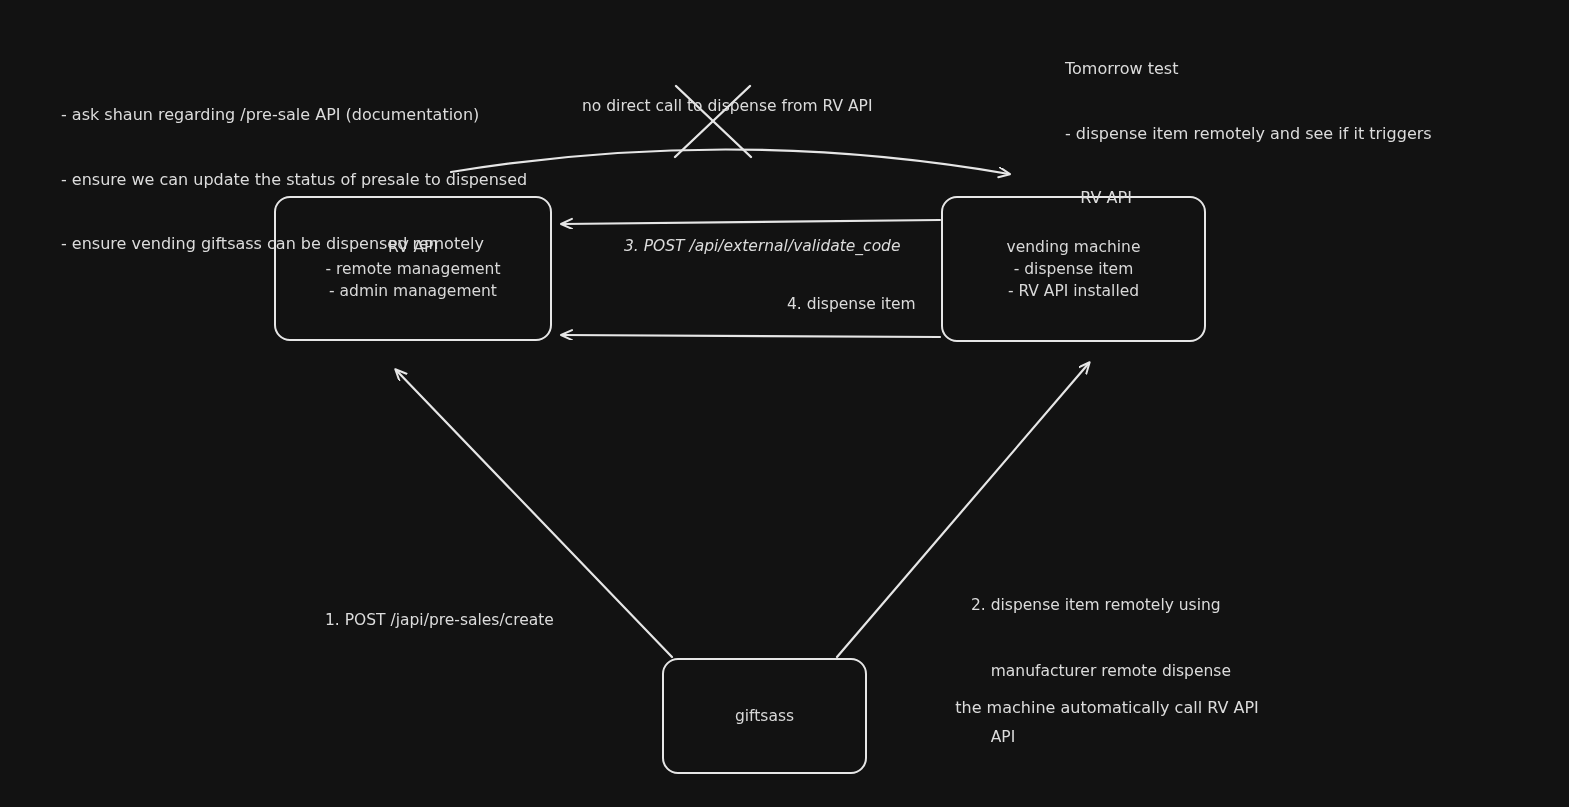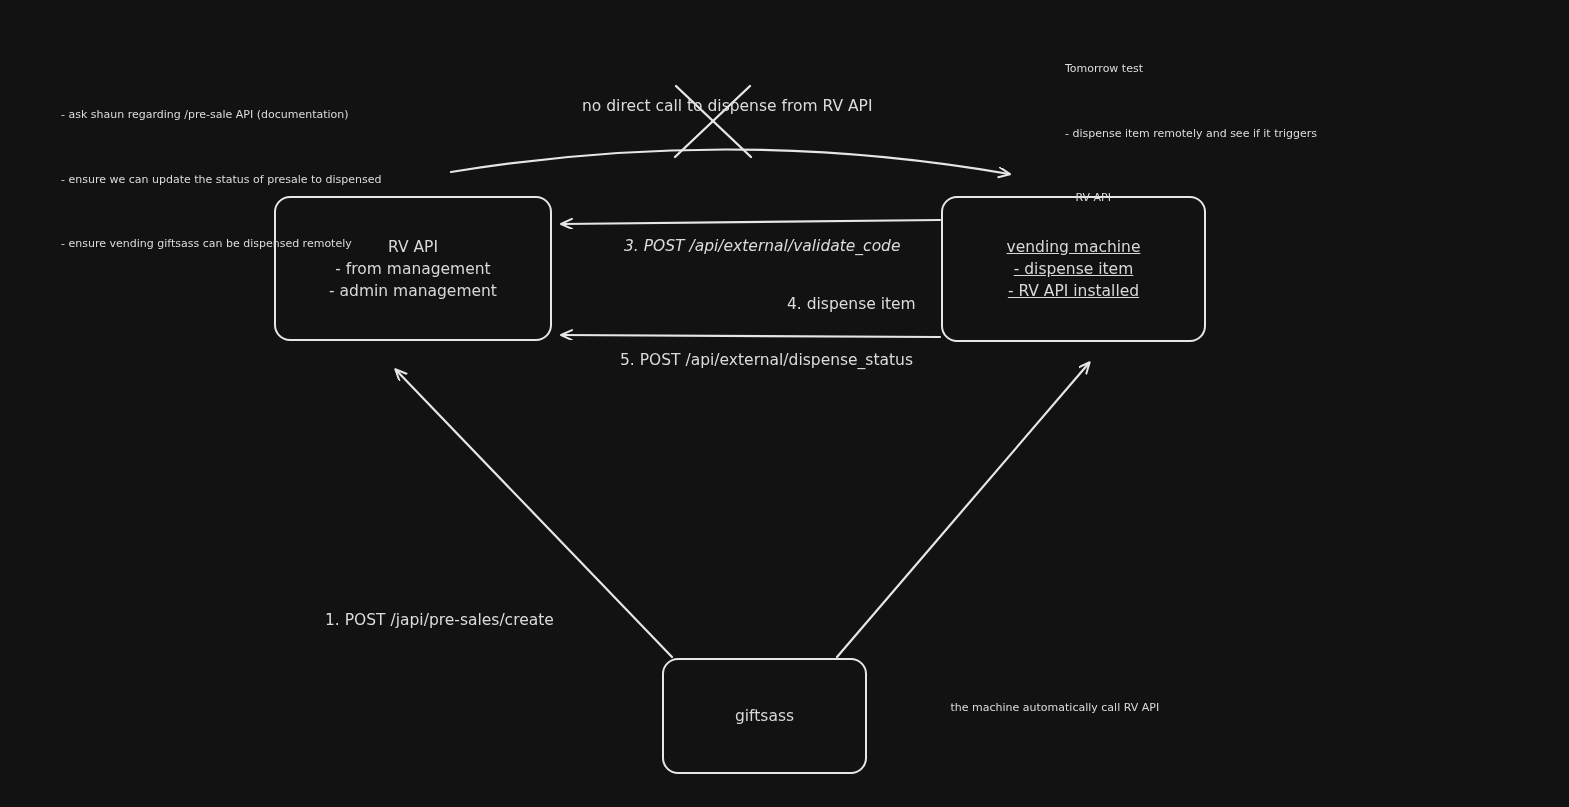--- a/index.html
+++ b/index.html
@@ -42,21 +42,21 @@
   }
   .node-line {
     font-size: 15.5px;
     line-height: 22px;
     color: #d8d8d8;
     white-space: pre;
     text-align: center;
   }
   .note {
     position: absolute;
-    font-size: 11px;
+    font-size: 16px;
     line-height: 21.5px;
     color: #dcdcdc;
     white-space: pre;
   }
   .note-line { display: block; }
   .edge-label {
     position: absolute;
     font-size: 15.5px;
     line-height: 22px;
     color: #dcdcdc;
@@ -96,25 +96,25 @@
       <line x1="672" y1="657" x2="396" y2="370" stroke="#e6e6e6" stroke-width="2.2" stroke-linecap="round" marker-end="url(#ah)"></line>
     </g>
 
     <g>
       <line x1="837" y1="657" x2="1089" y2="363" stroke="#e6e6e6" stroke-width="2.2" stroke-linecap="round" marker-end="url(#ah)"></line>
     </g>
   </svg>
 
   <div class="node" style="left:274px; top:196px; width:278px; height:145px;">
     <span class="node-line">RV API</span>
-    <span class="node-line">- from management</span>
+    <span class="node-line">- remote management</span>
     <span class="node-line">- admin management</span>
   </div>
 
-  <div class="node" style="left:941px; top:196px; width:265px; height:146px;text-decoration:underline;">
+  <div class="node" style="left:941px; top:196px; width:265px; height:146px;">
     <span class="node-line">vending machine</span>
     <span class="node-line">- dispense item</span>
     <span class="node-line">- RV API installed</span>
   </div>
 
   <div class="node" style="left:662px; top:658px; width:205px; height:116px;">
     <span class="node-line">giftsass</span>
   </div>
 
   <div class="edge-label" style="left:582px; top:51px;">
@@ -122,28 +122,30 @@
   </div>
 
   <div class="edge-label" style="left:624px; top:191px;font-style:italic;">
     <span class="note-line">3. POST /api/external/validate_code</span>
   </div>
 
   <div class="edge-label" style="left:787px; top:249px;">
     <span class="note-line">4. dispense item</span>
   </div>
 
-  <div class="edge-label" style="left:620px; top:305px;">
-    <span class="note-line">5. POST /api/external/dispense_status</span>
-  </div>
 
   <div class="edge-label" style="left:325px; top:565px;">
     <span class="note-line">1. POST /japi/pre-sales/create</span>
   </div>
 
+  <div class="edge-label" style="left:971px; top:550px;">
+    <span class="note-line">2. dispense item remotely using</span>
+    <span class="note-line">    manufacturer remote dispense</span>
+    <span class="note-line">    API</span>
+  </div>
 
   <div class="note" style="left:61px; top:61px;">
     <span class="note-line">- ask shaun regarding /pre-sale API (documentation)</span>
     <span class="note-line">- ensure we can update the status of presale to dispensed</span>
     <span class="note-line">- ensure vending giftsass can be dispensed remotely</span>
   </div>
 
   <div class="note" style="left:1065px; top:15px;">
     <span class="note-line">Tomorrow test</span>
     <span class="note-line">- dispense item remotely and see if it triggers</span>

